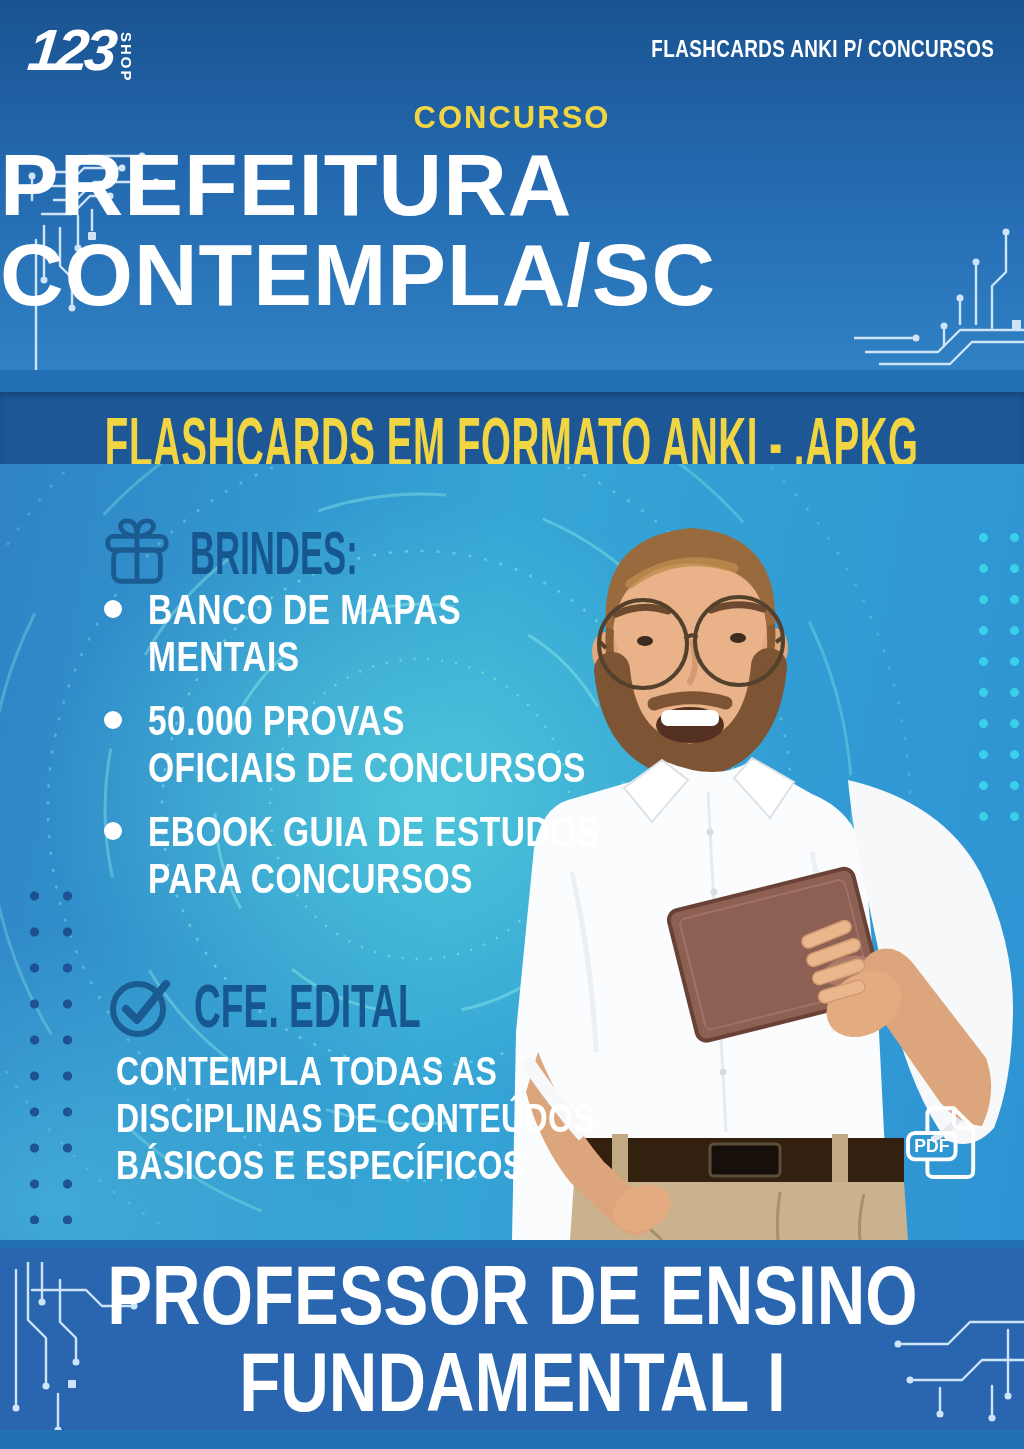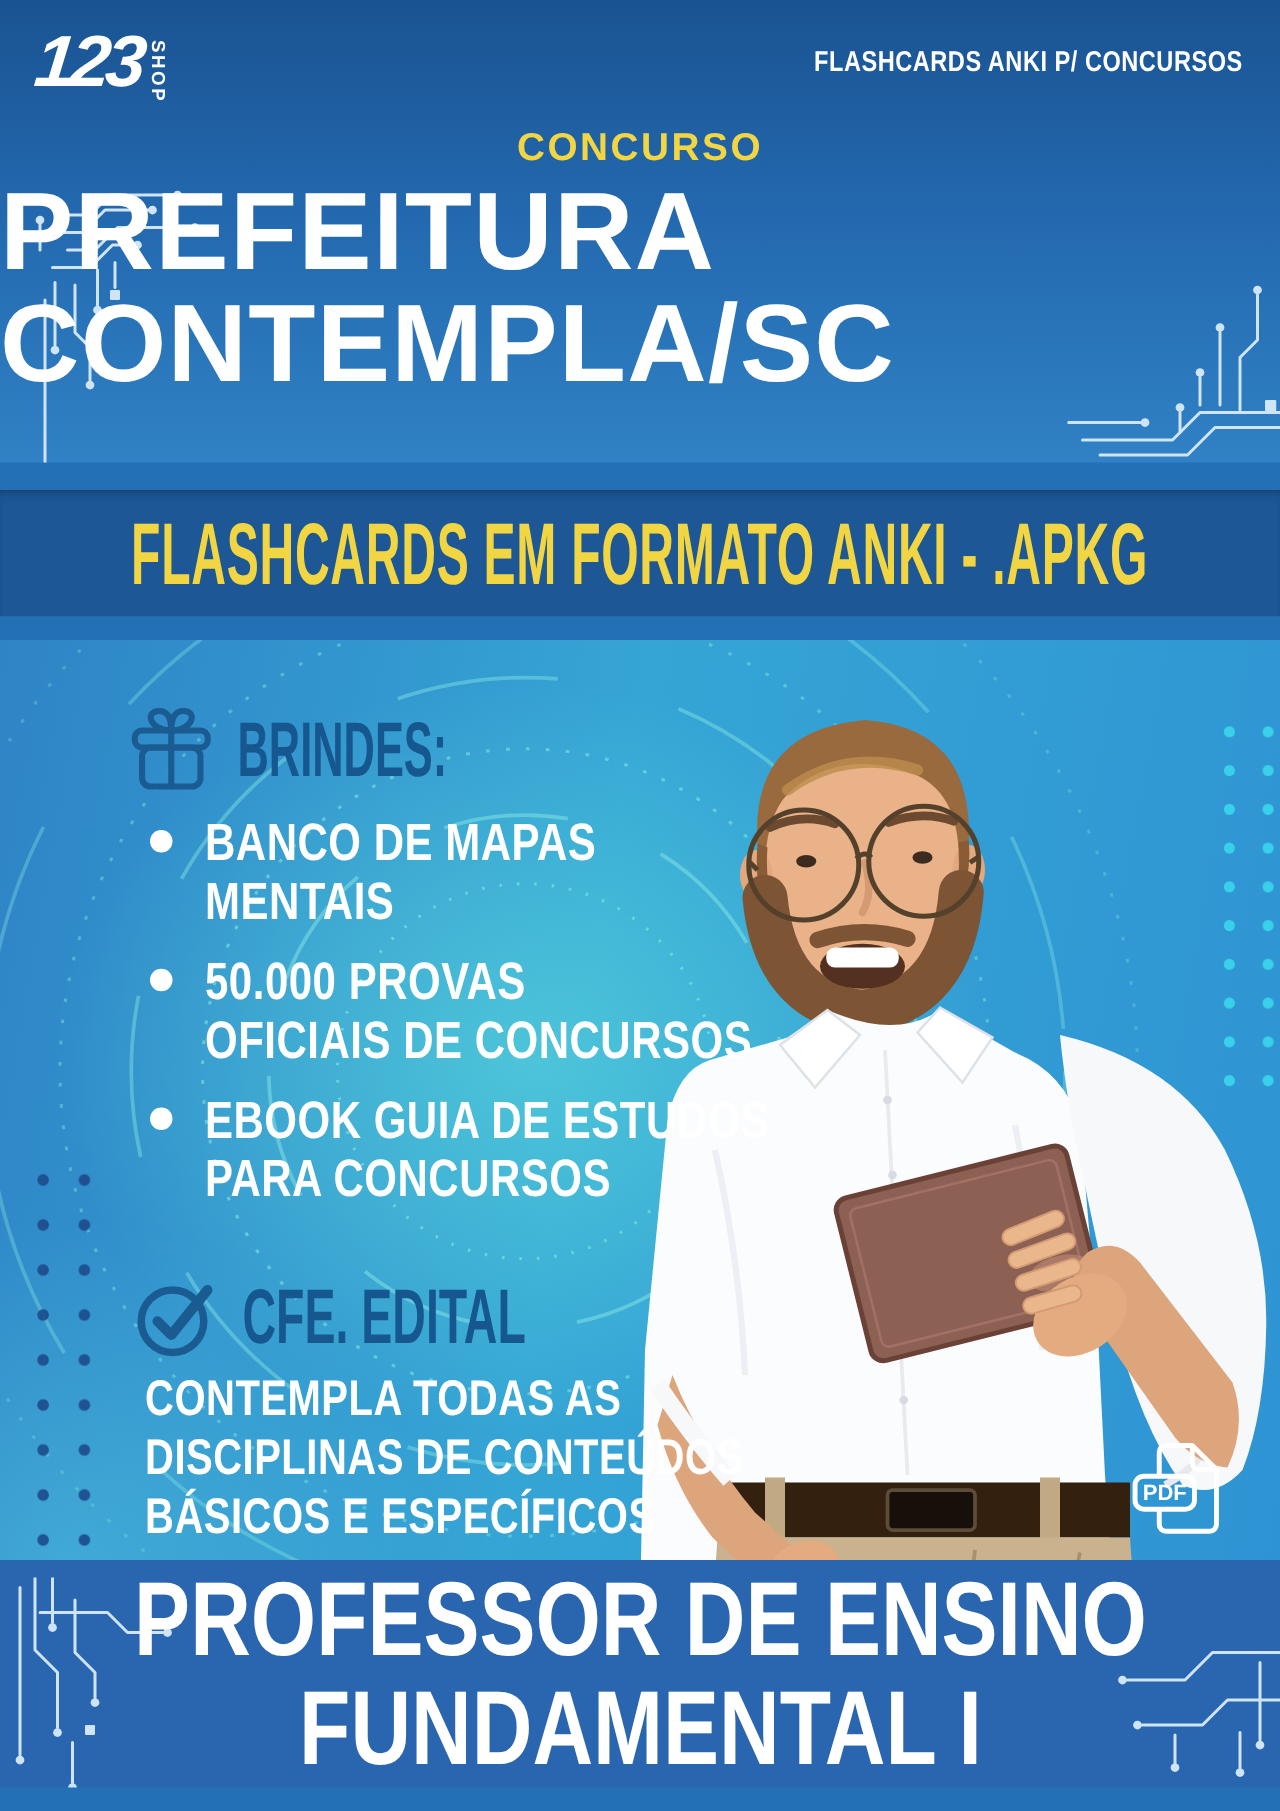--- a/index.html
+++ b/index.html
@@ -23,21 +23,21 @@
               font-weight:bold; font-size:88px; line-height:1.02; letter-spacing:1px;}
 
   
   .sec-format{top:392px; height:101px; background:var(--banner-bg,#1d5796);
               display:flex; align-items:center; justify-content:center;
               box-shadow:inset 0 5px 8px -4px rgba(0,0,0,0.35);}
   .format-label{color:var(--accent-yellow,#f0cf3c); font-weight:bold; font-size:70px; white-space:nowrap;
                 transform:scaleX(0.55); transform-origin:50% 50%; letter-spacing:1px;}
 
   
-  .sec-mid{top:512px; height:776px;
+  .sec-mid{top:464px; height:776px;
     background:
       radial-gradient(540px 430px at 41% 43%, rgba(97,224,221,0.55), rgba(97,224,221,0) 70%),
       radial-gradient(430px 390px at 5% 95%, rgba(88,208,228,0.40), rgba(88,208,228,0) 70%),
       linear-gradient(100deg, #2f84c6 0%, #35a5d5 45%, #2e93d3 100%);}
   .arcs{position:absolute; left:0; top:0;}
   .dot-grid{position:absolute;}
   .dot-grid-left{left:12px; top:408px; width:66px; height:352px;
     background-image:radial-gradient(circle, var(--navy-dot,#1d4c8c) 4.2px, rgba(0,0,0,0) 5px);
     background-size:33px 36px; background-position:6px 6px; opacity:0.92;}
   .dot-grid-right{left:964px; top:54px; width:62px; height:308px;
@@ -46,21 +46,21 @@
   .man{position:absolute; right:0; bottom:0;}
 
   .icon-heading{position:absolute; display:flex; align-items:center; gap:16px;}
   .benefits-heading-row{left:100px; top:50px;}
   .edital-heading-row{left:108px; top:506px;}
   .heading-label{color:var(--heading-blue,#17578f); font-weight:bold; white-space:nowrap;
                  transform-origin:0 50%;}
   .benefits-label{font-size:62px; transform:scaleX(0.56);}
   .edital-label{font-size:62px; transform:scaleX(0.60);}
 
-  .benefit-list{position:absolute; left:104px; top:122px; margin:16px; padding:0; list-style:none;}
+  .benefit-list{position:absolute; left:104px; top:122px; margin:0; padding:0; list-style:none;}
   .benefit-item{position:relative; padding-left:44px; margin-bottom:17px; min-height:94px;}
   .bullet-marker{position:absolute; left:0; top:14px; width:18px; height:18px; border-radius:50%; background:#fff;}
   .benefit-text{display:inline-block; color:#fff; font-weight:bold; font-size:42px; line-height:47px;
                 white-space:pre-line; transform:scaleX(0.80); transform-origin:0 0; letter-spacing:0.5px;}
   .edital-body{position:absolute; left:116px; top:584px; color:#fff; font-weight:bold; font-size:40px;
                line-height:47px; white-space:pre-line; transform:scaleX(0.80); transform-origin:0 0;
                letter-spacing:0.5px;}
   .pdf-badge{position:absolute; left:901px; top:632px; width:88px; height:88px;}
 
   

